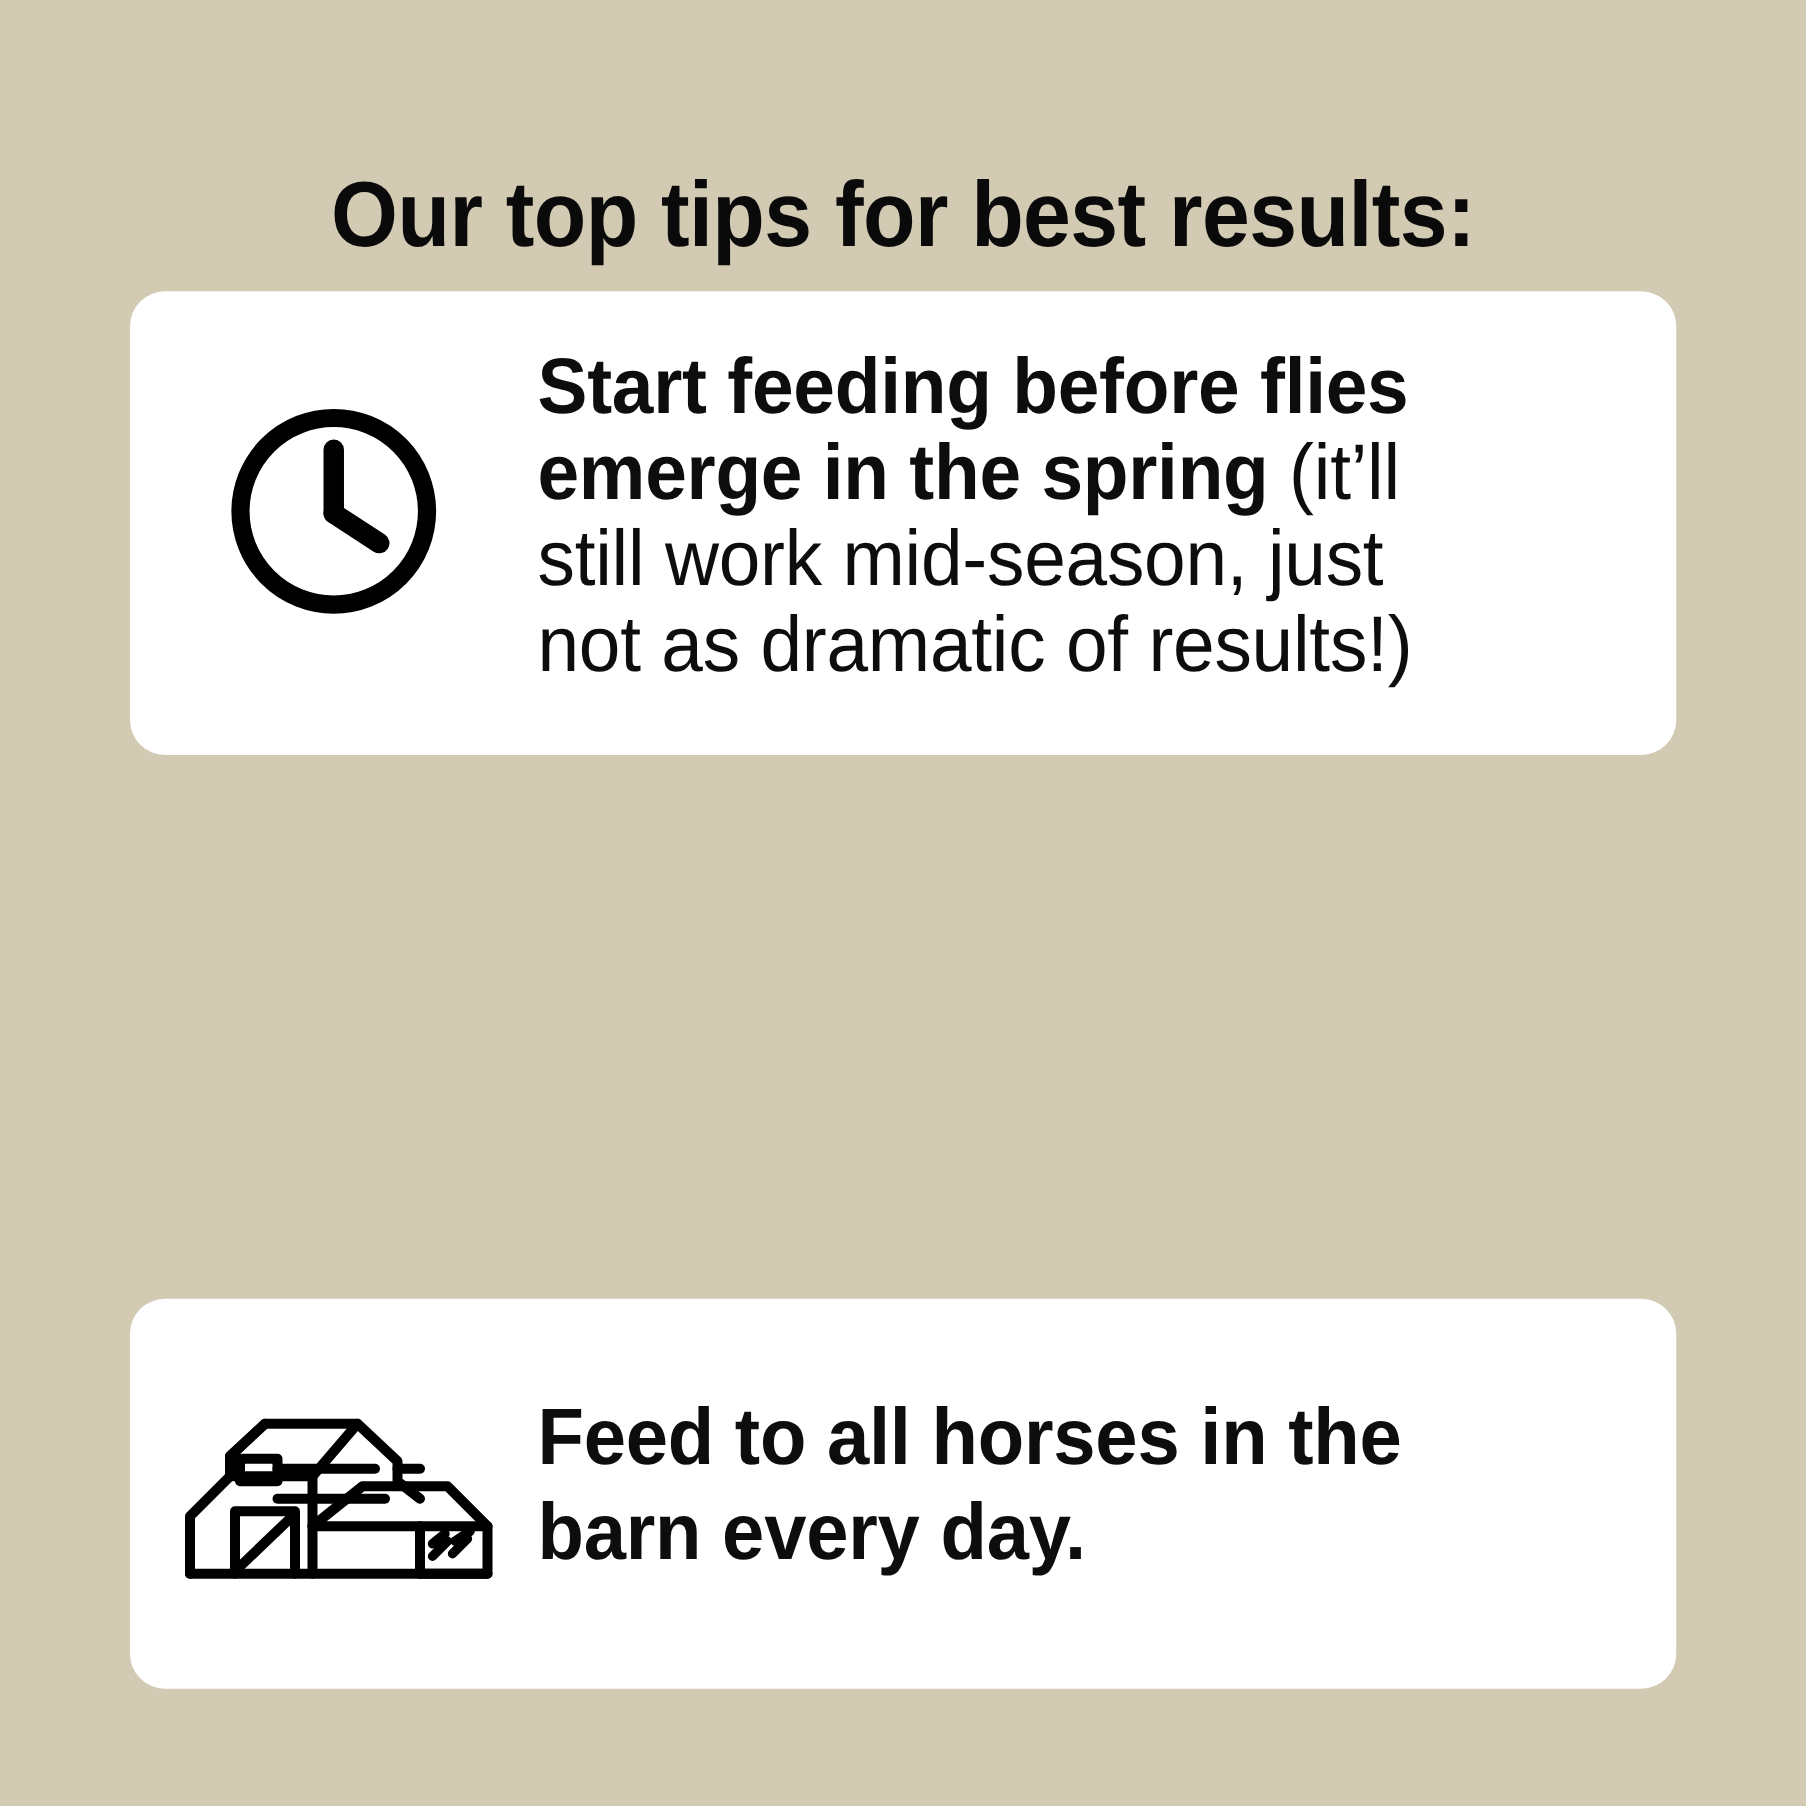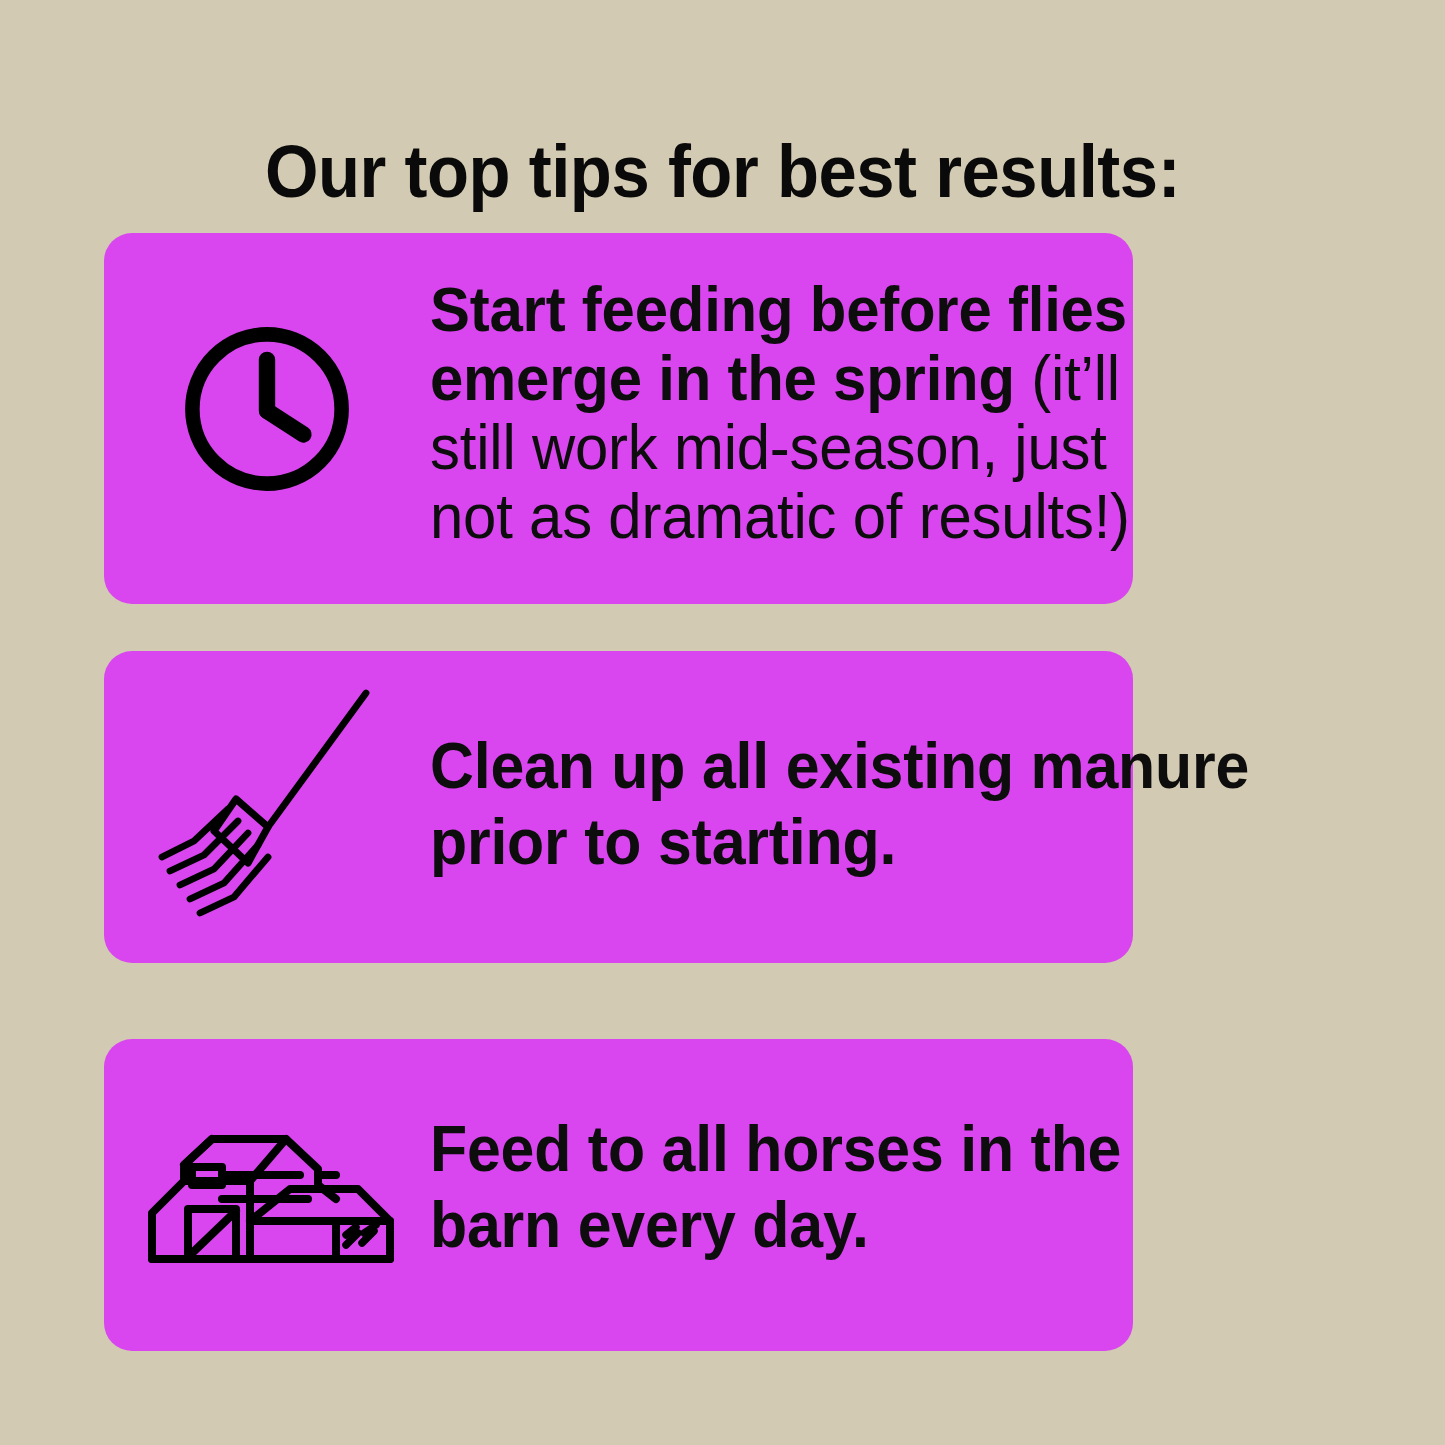--- a/index.html
+++ b/index.html
@@ -35,22 +35,22 @@
     color: #0a0a0a;
     transform: scaleX(0.93);
     transform-origin: 50% 50%;
     white-space: nowrap;
   }
 
   
   .card {
     position: absolute;
     left: 104px;
-    width: 1029px;
-    background: #d946ef;
+    width: 1237px;
+    background: #ffffff;
     border-radius: 28px;
     box-sizing: border-box;
   }
   #card-1 { top: 233px;  height: 371px; }
   #card-2 { top: 651px;  height: 312px; }
   #card-3 { top: 1039px; height: 312px; }
 
   .card-inner {
     position: relative;
     width: 100%;
@@ -125,46 +125,20 @@
         </svg>
       </span>
 
       <div class="card-text" id="text-1">
         <span class="t-bold">Start feeding before flies emerge in the spring</span><span class="t-reg"> (it’ll still work mid-season, just not as dramatic of results!)</span>
       </div>
 
     </div>
   </div>
 
-  <div class="card" id="card-2">
-    <div class="card-inner">
-
-      <span class="icon-slot" id="icon-fork">
-        <svg viewBox="0 0 130 136" xmlns="http://www.w3.org/2000/svg">
-          <g fill="none" stroke="#000" stroke-width="3.4" stroke-linecap="round" stroke-linejoin="round">
-
-            <line x1="106" y1="10" x2="57" y2="77"></line>
-
-            <path d="M57 77 L41 63 L30 79 L47 95 Z" stroke-width="3.6"></path>
-
-            <path d="M37 68 L20 84 L4 92"></path>
-            <path d="M42 74 L25 91 L8 99"></path>
-            <path d="M47 80 L30 98 L13 106"></path>
-            <path d="M52 86 L35 105 L18 113"></path>
-            <path d="M57 92 L40 112 L23 120"></path>
-          </g>
-        </svg>
-      </span>
-
-      <div class="card-text" id="text-2">
-        <span class="t-bold">Clean up all existing manure prior to starting.</span><span class="t-reg"></span>
-      </div>
-
-    </div>
-  </div>
 
   <div class="card" id="card-3">
     <div class="card-inner">
 
       <span class="icon-slot" id="icon-barn">
         <svg viewBox="0 0 260 155" xmlns="http://www.w3.org/2000/svg">
           <g fill="none" stroke="#000" stroke-width="8" stroke-linecap="round" stroke-linejoin="round">
 
             <path d="M12 142 L12 96 L44 64 L44 48 L72 22 L146 22 L178 52 L178 68 L196 82"></path>
             <path d="M12 142 L196 142"></path>

